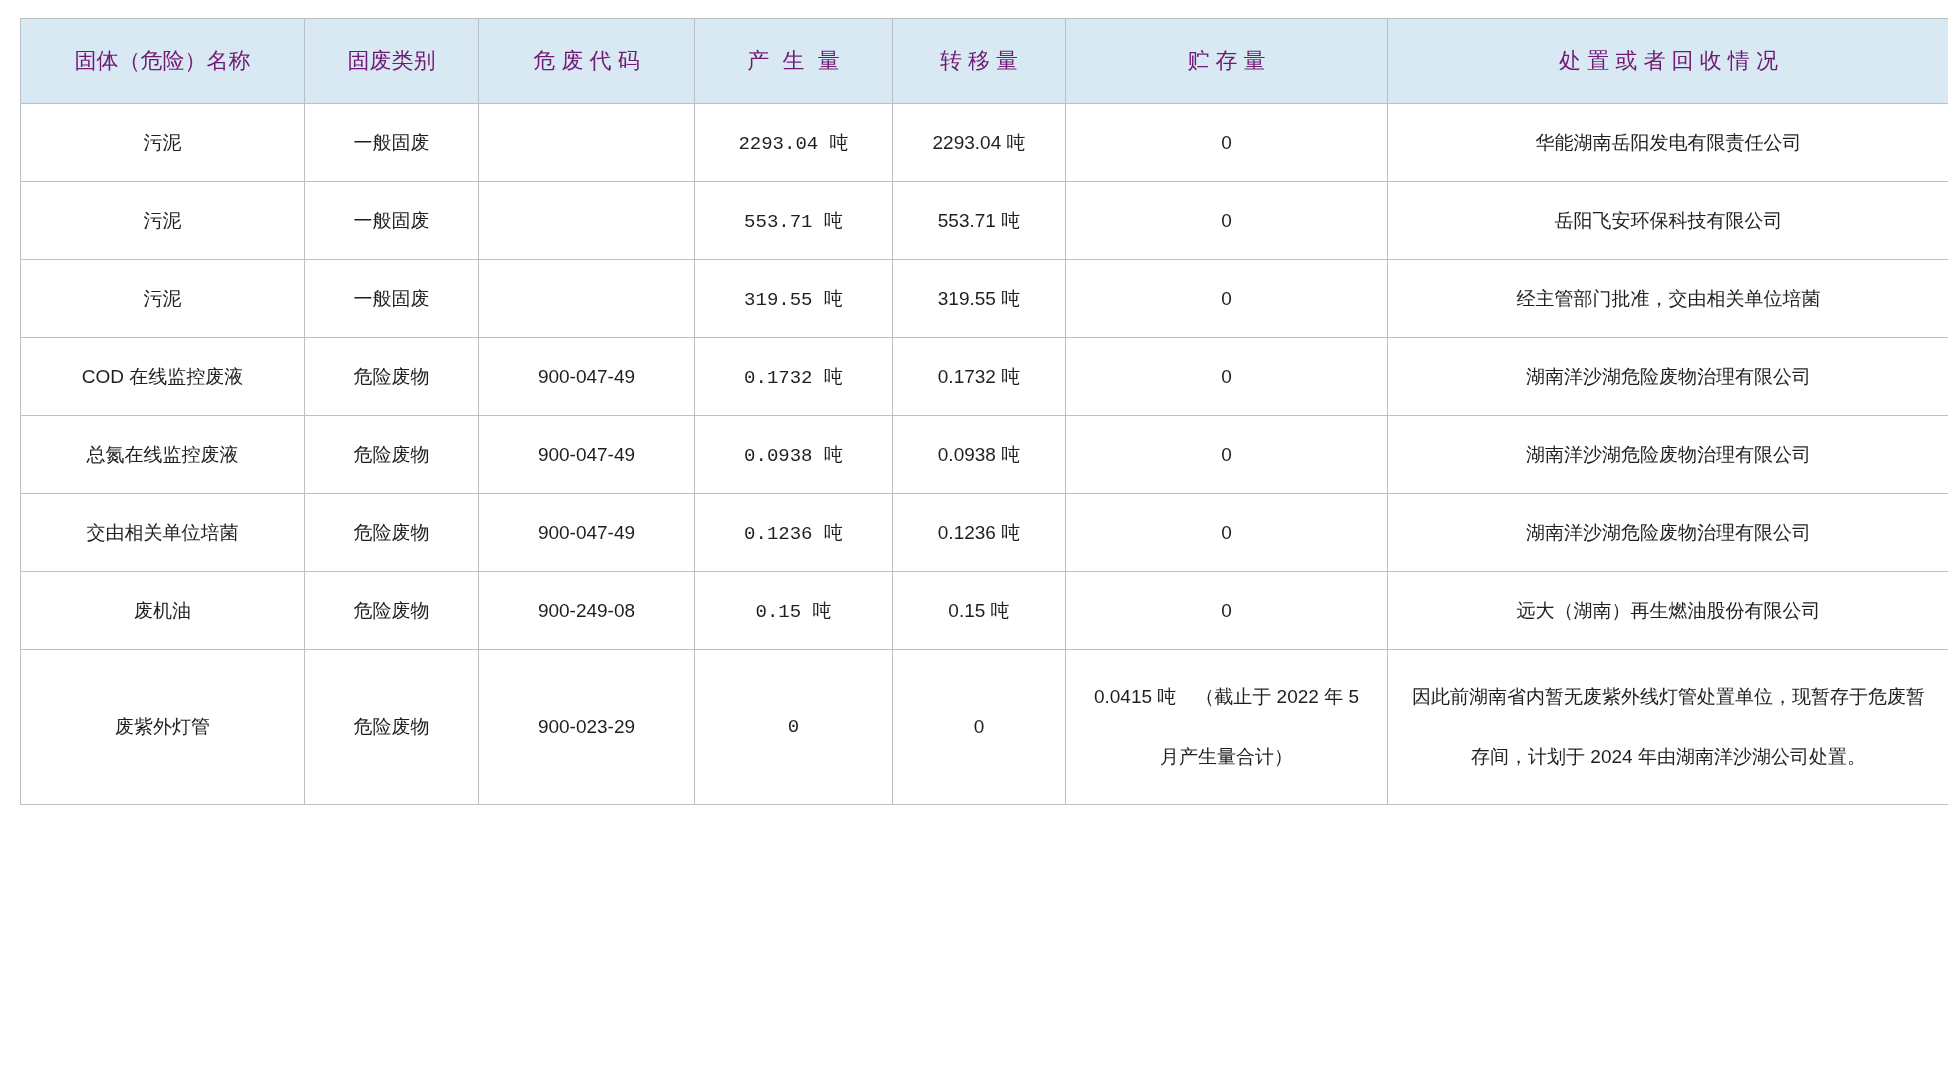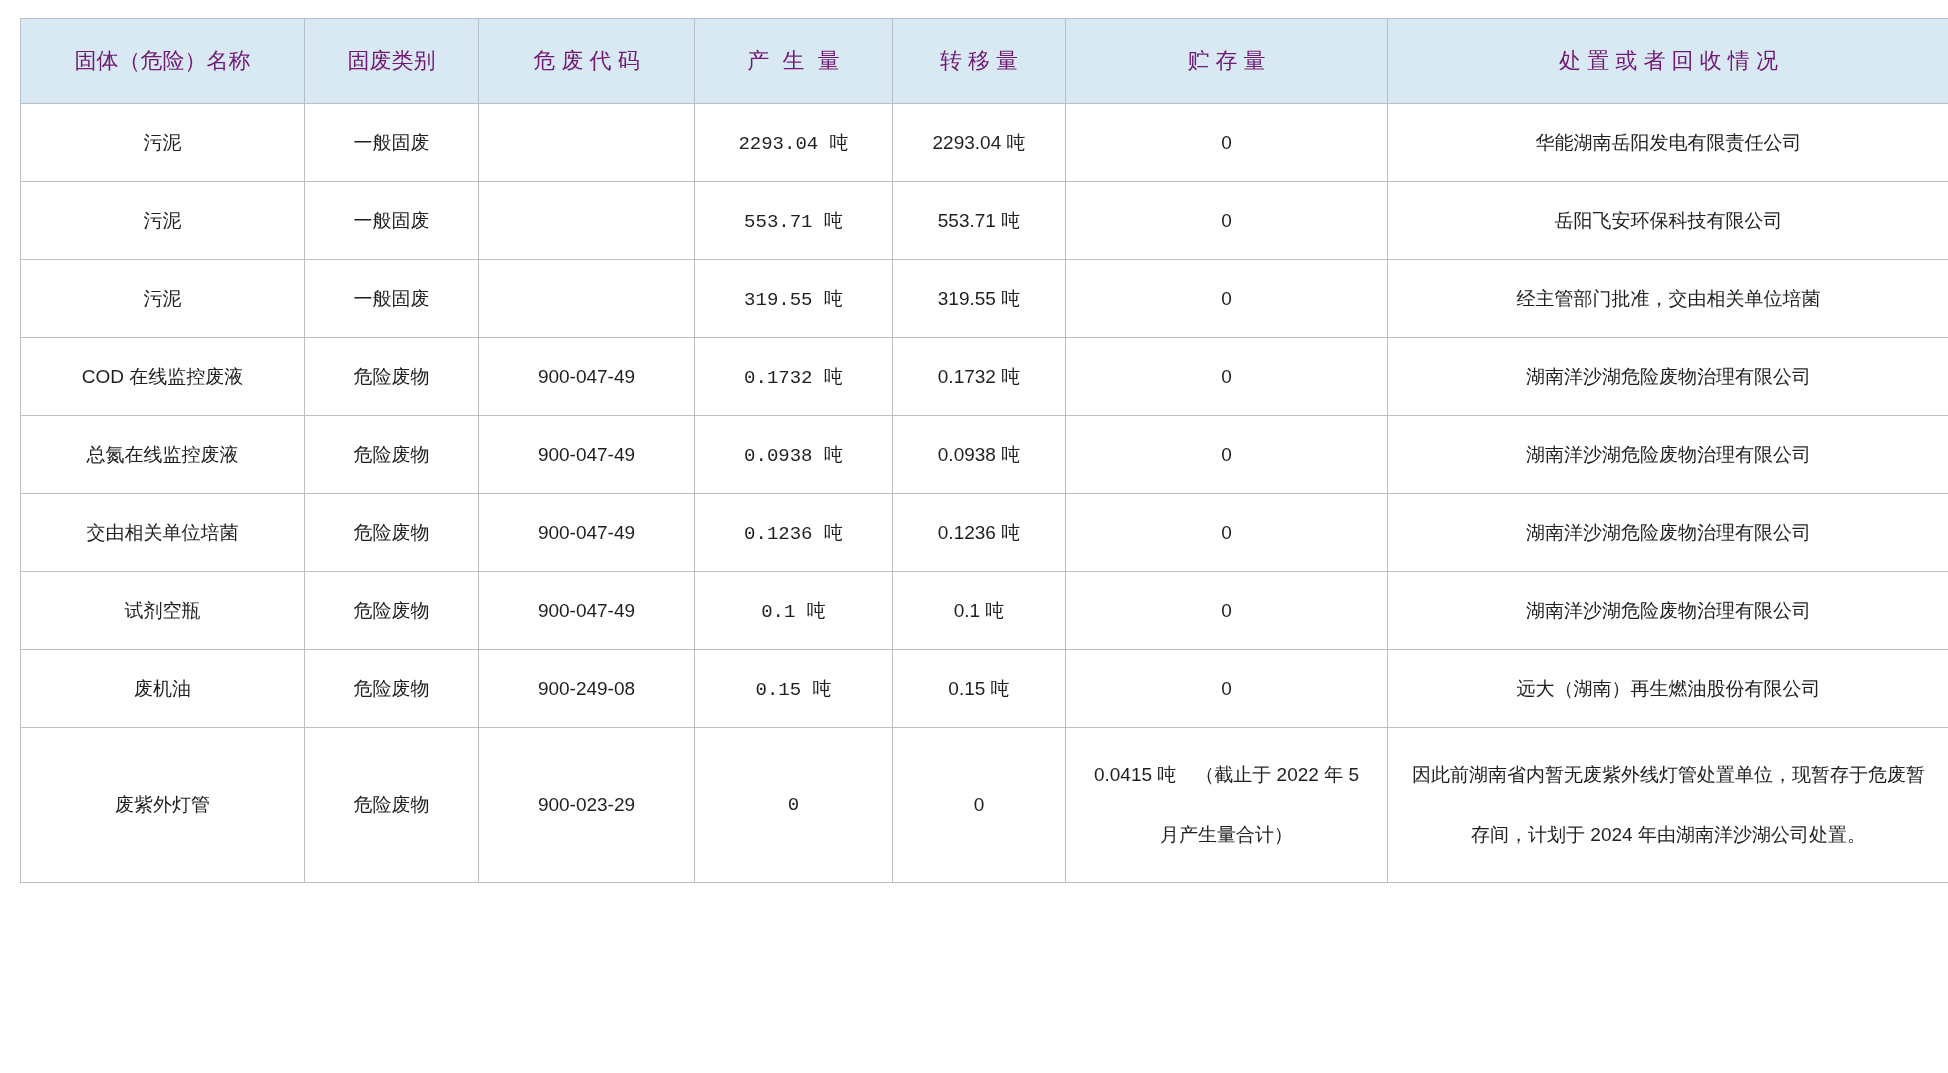--- a/index.html
+++ b/index.html
@@ -123,29 +123,20 @@
         <tr>
           <td class="col-name">交由相关单位培菌</td>
           <td class="col-category">危险废物</td>
           <td class="col-code">900-047-49</td>
           <td class="col-produced">0.1236 吨</td>
           <td class="col-transferred">0.1236 吨</td>
           <td class="col-stored">0</td>
           <td class="col-disposal">湖南洋沙湖危险废物治理有限公司</td>
         </tr>
         <tr>
-          <td class="col-name">试剂空瓶</td>
-          <td class="col-category">危险废物</td>
-          <td class="col-code">900-047-49</td>
-          <td class="col-produced">0.1 吨</td>
-          <td class="col-transferred">0.1 吨</td>
-          <td class="col-stored">0</td>
-          <td class="col-disposal">湖南洋沙湖危险废物治理有限公司</td>
-        </tr>
-        <tr>
           <td class="col-name">废机油</td>
           <td class="col-category">危险废物</td>
           <td class="col-code">900-249-08</td>
           <td class="col-produced">0.15 吨</td>
           <td class="col-transferred">0.15 吨</td>
           <td class="col-stored">0</td>
           <td class="col-disposal">远大（湖南）再生燃油股份有限公司</td>
         </tr>
         <tr class="tall">
           <td class="col-name">废紫外灯管</td>

